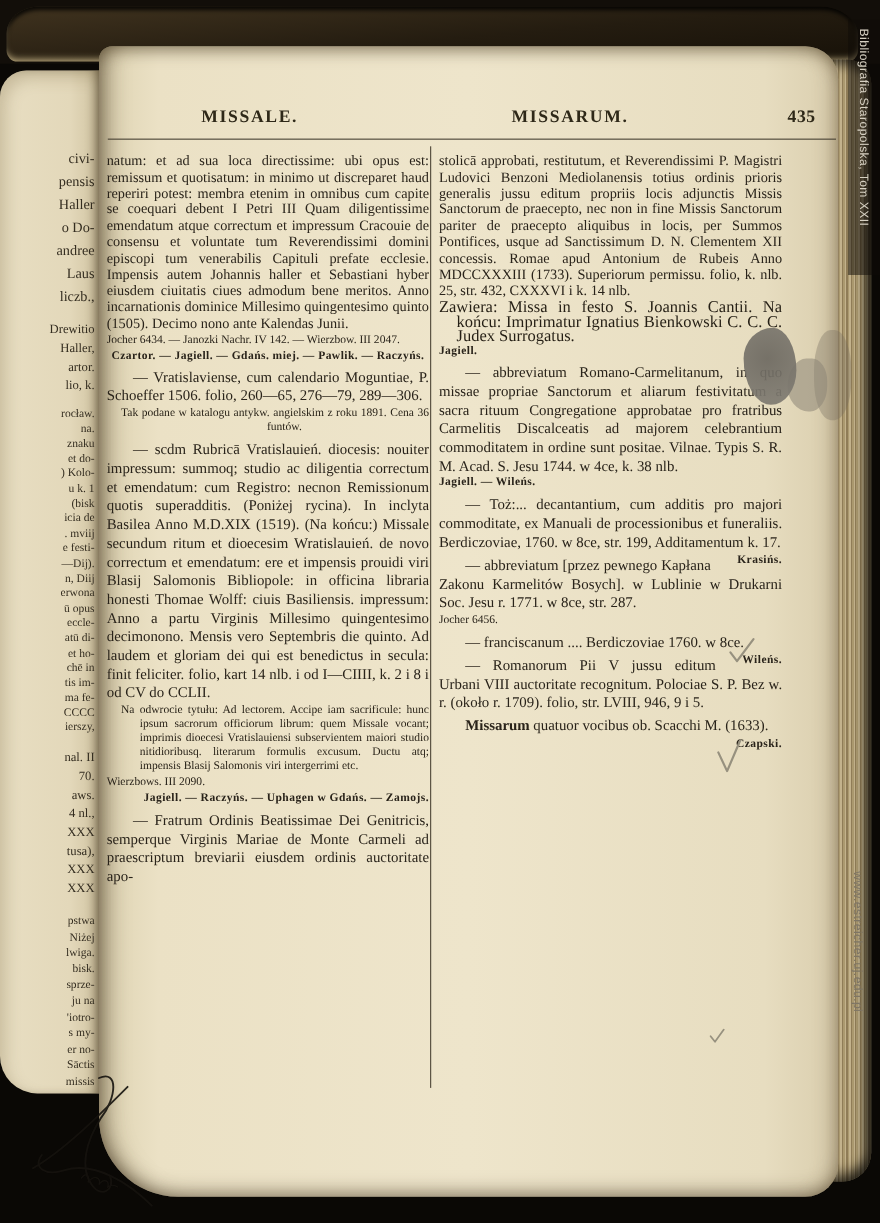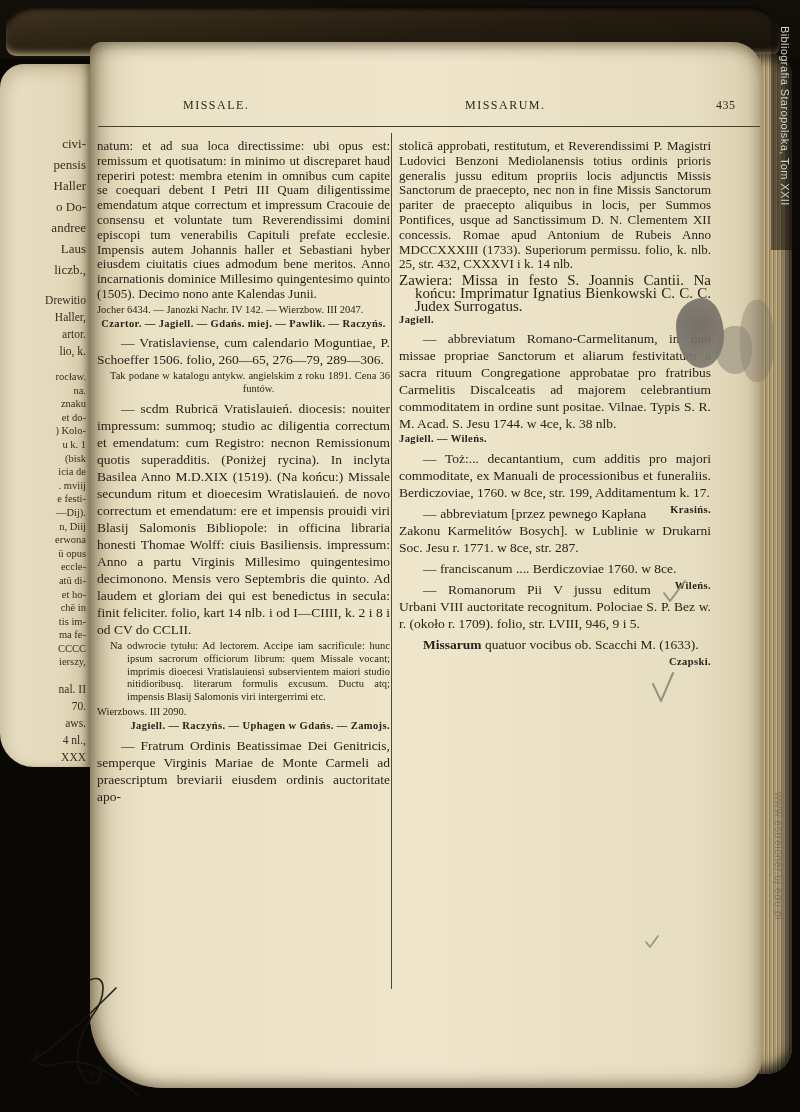--- a/index.html
+++ b/index.html
@@ -9,34 +9,34 @@
   
   .cover-top{position:absolute;left:0;top:0;width:800px;height:58px;background:#120e09;}
   .cover-rim{position:absolute;left:6px;top:6px;width:774px;height:50px;
              border-radius:30px 34px 10px 10px/24px 26px 10px 10px;
              background:linear-gradient(175deg,#40331f 0%,#241c10 55%,#171108 100%);
              box-shadow:inset 0 -5px 7px -3px #c2b083, inset 0 3px 4px rgba(0,0,0,.85);}
   .fore-edge{position:absolute;left:744px;top:54px;width:48px;height:1020px;
              border-radius:4px 22px 26px 4px;
              background:repeating-linear-gradient(90deg,#c3b28c 0 1.5px,#8f7c57 1.5px 2.5px,#ab996f 2.5px 4px);
              box-shadow:inset -7px 0 9px rgba(0,0,0,.55), inset 0 -9px 11px rgba(0,0,0,.45), inset 0 8px 9px rgba(0,0,0,.35);}
-  .strip-page{position:absolute;left:0;top:64px;width:91px;height:703px;
+  .strip-page{position:absolute;left:0;top:64px;width:91px;height:930px;
               background:linear-gradient(90deg,#e8dec2 0%,#e3d8ba 70%,#cfc2a0 100%);
               border-radius:24px 0 0 34px;overflow:hidden;
               box-shadow:inset -8px 0 10px -5px rgba(46,34,16,.65), inset 5px 7px 14px rgba(120,100,60,.28);}
   .main-page{position:absolute;left:90px;top:42px;width:672px;height:1046px;
              background:linear-gradient(90deg,#ddd2b1 0%,#ebe1c5 8%,#eee5cb 50%,#e7ddc0 90%,#d9cdad 100%);
              border-radius:12px 30px 30px 72px;overflow:hidden;
              box-shadow:inset 0 11px 15px -8px rgba(70,55,30,.55),
                         inset 0 -13px 17px -10px rgba(60,45,25,.5),
                         inset 17px 0 21px -12px rgba(55,40,20,.55),
                         inset -15px 0 19px -12px rgba(95,75,45,.4);}
 
   
-  .running-head{position:absolute;top:56px;font-size:12px;font-weight:normal;
+  .running-head{position:absolute;top:56px;font-size:16px;font-weight:bold;
                 letter-spacing:1.5px;color:#2e2818;}
   .rh-left{left:93px;} .rh-right{left:375px;} .rh-page{left:626px;letter-spacing:.5px;}
   .head-rule{position:absolute;left:8px;top:84px;width:662px;height:1px;background:#474032;}
   .col-divider{position:absolute;left:301px;top:91px;width:1px;height:856px;background:#4d4537;}
 
   
   .col{position:absolute;top:97px;color:#29231a;}
   .col-left{left:7px;width:293px;}
   .col-right{left:309px;width:312px;}
   .blk{margin:0;}
@@ -182,20 +182,21 @@
       <div class="blk entry">— Fratrum Ordinis Beatissimae Dei Genitricis, semperque Virginis Mariae de Monte Carmeli ad praescriptum breviarii eiusdem ordinis auctoritate apo-</div>
     </div>
   <div class="col col-right">
       <div class="blk body">stolicā approbati, restitutum, et Reverendissimi P. Magistri Ludovici Benzoni Mediolanensis totius ordinis prioris generalis jussu editum propriis locis adjunctis Missis Sanctorum de praecepto, nec non in fine Missis Sanctorum pariter de praecepto aliquibus in locis, per Summos Pontifices, usque ad Sanctissimum D. N. Clementem XII concessis. Romae apud Antonium de Rubeis Anno MDCCXXXIII (1733). Superiorum permissu. folio, k. nlb. 25, str. 432, CXXXVI i k. 14 nlb.</div>
       <div class="blk noteflush">Zawiera: Missa in festo S. Joannis Cantii. Na końcu: Imprimatur Ignatius Bienkowski C. C. C. Judex Surrogatus.</div>
       <div class="blk libs right-pad">Jagiell.</div>
       <div class="blk entry">— abbreviatum Romano-Carmelitanum, in quo missae propriae Sanctorum et aliarum festivitatum a sacra rituum Congregatione approbatae pro fratribus Carmelitis Discalceatis ad majorem celebrantium commoditatem in ordine sunt positae. Vilnae. Typis S. R. M. Acad. S. Jesu 1744. w 4ce, k. 38 nlb.</div>
       <div class="blk libs right-pad">Jagiell. — Wileńs.</div>
       <div class="blk entry">— Toż:... decantantium, cum additis pro majori commoditate, ex Manuali de processionibus et funeraliis. Berdiczoviae, 1760. w 8ce, str. 199, Additamentum k. 17.<span class="rt">Krasińs.</span></div>
       <div class="blk entry">— abbreviatum [przez pewnego Kapłana Zakonu Karmelitów Bosych]. w Lublinie w Drukarni Soc. Jesu r. 1771. w 8ce, str. 287.</div>
+      <div class="blk ref">Jocher 6456.</div>
       <div class="blk entry">— franciscanum .... Berdiczoviae 1760. w 8ce.<span class="rt">Wileńs.</span></div>
       <div class="blk entry">— Romanorum Pii V jussu editum Urbani VIII auctoritate recognitum. Polociae S. P. Bez w. r. (około r. 1709). folio, str. LVIII, 946, 9 i 5.</div>
       <div class="blk entry"><b>Missarum</b> quatuor vocibus ob. Scacchi M. (1633).<span class="rt">Czapski.</span></div>
     </div>
 </div>
 
 <div class="blot-edge"></div>
 <div class="blot-soft"></div>
 <div class="blot-main"></div>
 

